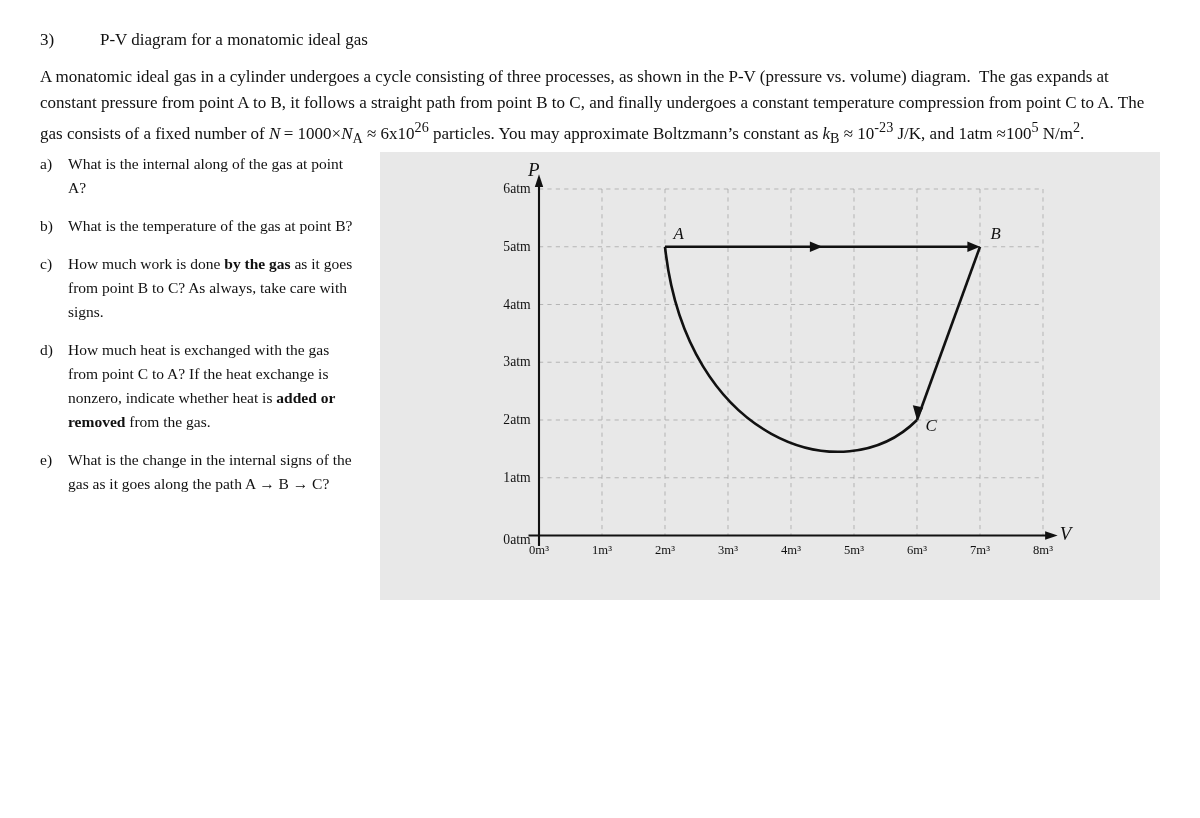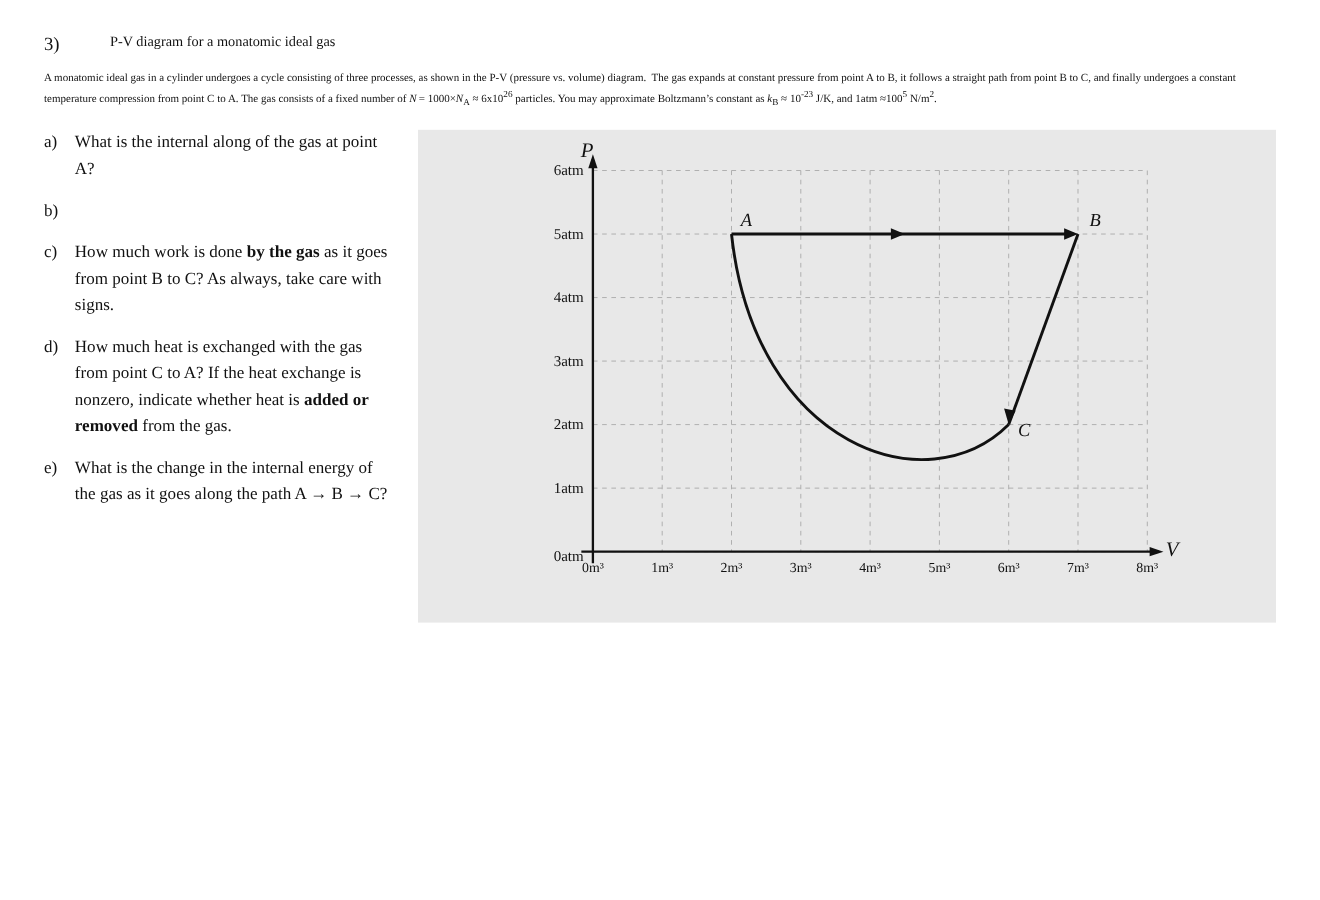--- a/index.html
+++ b/index.html
@@ -16,27 +16,27 @@
     .problem-number {
       display: flex;
       align-items: flex-start;
       margin-bottom: 14px;
     }
     .num {
       font-size: 17px;
       min-width: 60px;
     }
     .title {
-      font-size: 13px;
+      font-size: 17px;
     }
 
     .intro-text {
-      font-size: 10px;
+      font-size: 17px;
       line-height: 1.55;
-      margin-bottom: 18px;
+      margin-bottom: 2px;
     }
 
     .main-content {
       display: flex;
       gap: 20px;
       align-items: flex-start;
     }
 
     .questions {
       flex: 0 0 320px;
@@ -93,35 +93,36 @@
 <div class="main-content">
   <div class="questions">
 
     <div class="question-item">
       <span class="q-label">a)</span>
       <span>What is the internal along of the gas at point A?</span>
     </div>
 
     <div class="question-item">
       <span class="q-label">b)</span>
+      <span>What is the temperature of the gas at point B?</span>
     </div>
 
     <div class="question-item">
       <span class="q-label">c)</span>
       <span>How much work is done <strong>by the gas</strong> as it goes from point B to C? As always, take care with signs.</span>
     </div>
 
     <div class="question-item">
       <span class="q-label">d)</span>
       <span>How much heat is exchanged with the gas from point C to A? If the heat exchange is nonzero, indicate whether heat is <strong>added or removed</strong> from the gas.</span>
     </div>
 
     <div class="question-item">
       <span class="q-label">e)</span>
-      <span>What is the change in the internal energy of the gas as it goes along the path A → B → C?</span>
+      <span>What is the change in the internal signs of the gas as it goes along the path A → B → C?</span>
     </div>
 
   </div>
 
   <div class="diagram-area">
     <div class="diagram-inner">
       
       
       
       

